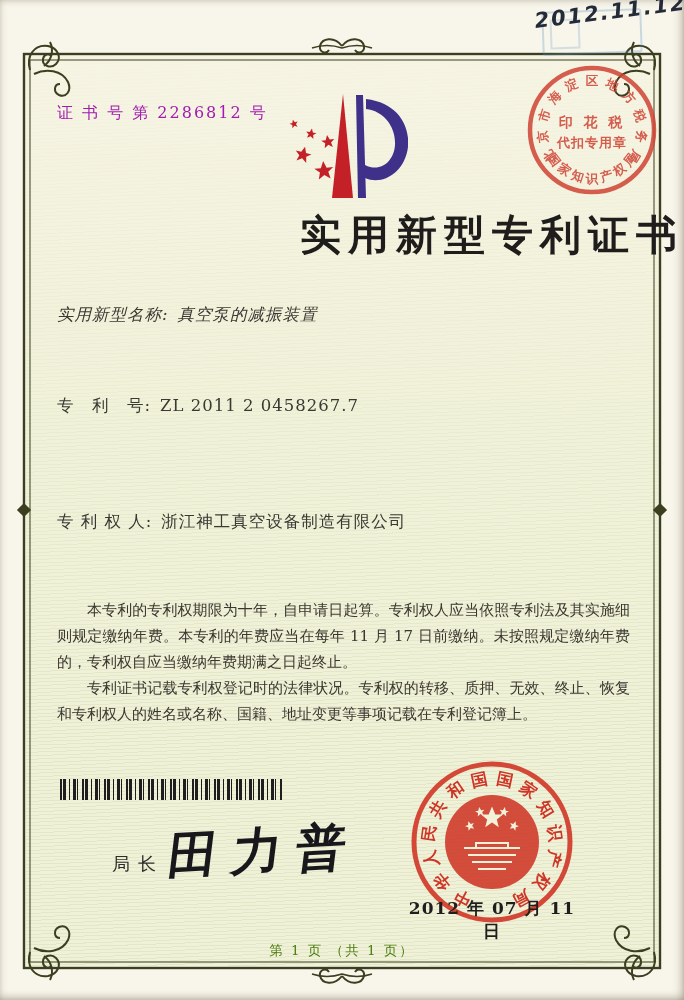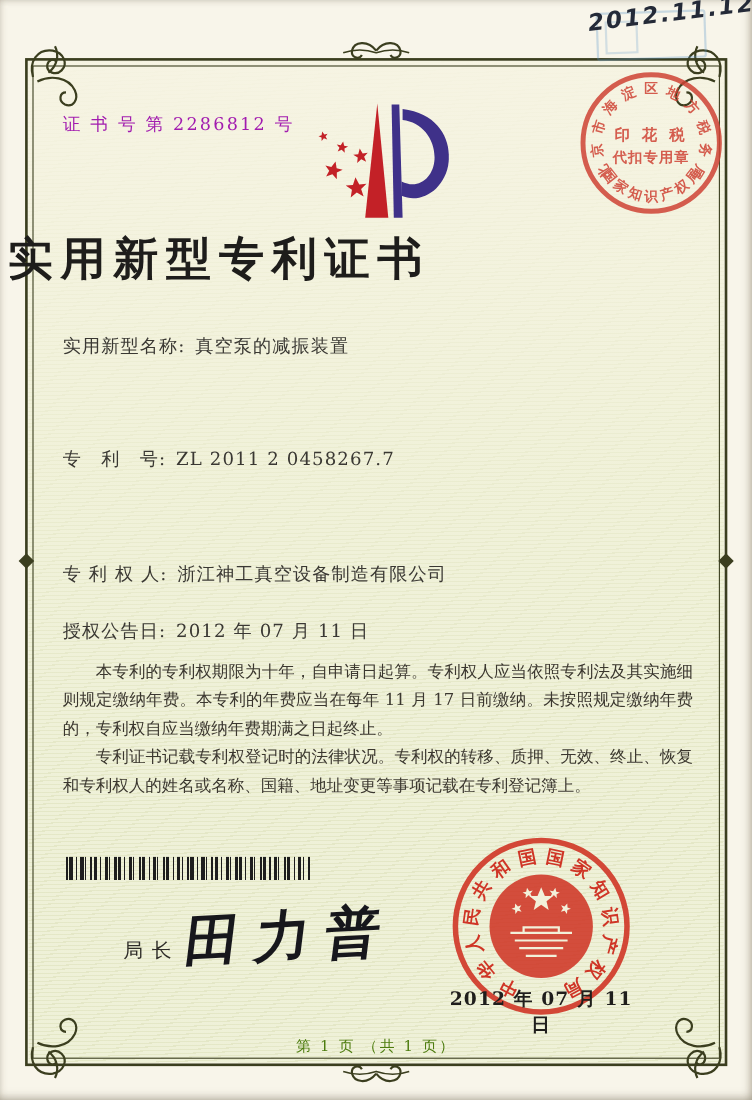--- a/index.html
+++ b/index.html
@@ -26,27 +26,27 @@
     font-family:"DejaVu Sans","Liberation Sans",sans-serif;
   }
   .blue-stamp{
     left:542px; top:10px; width:96px; height:40px;
     border:2px solid rgba(90,150,200,.38); border-radius:3px;
     transform:rotate(-2deg); opacity:.8;
   }
   .blue-stamp i{position:absolute; left:6px; top:6px; width:26px; height:26px;
     border:2px solid rgba(90,150,200,.3);}
   .title{
-    left:0; right:0; top:208px; text-align:left;
+    left:0; right:0; top:208px; text-align:right;
     font-size:41px; font-weight:700; letter-spacing:7px; text-indent:7px; color:#1e1d1b;
   }
   .field{left:57px; font-size:16.5px; color:#3a3833; white-space:nowrap;}
   .field .lbl{letter-spacing:1px;}
   .field .val{margin-left:9px; letter-spacing:1px;}
-  .f0{top:304px;} .f1{top:364px;} .f2{top:407px;text-align:right;} .f3{top:459px;} .f4{top:511px;} .f5{top:563px;}
+  .f0{top:304px;font-style:italic;} .f1{top:364px;} .f2{top:395px;text-align:right;} .f3{top:459px;} .f4{top:511px;} .f5{top:563px;}
   .body-text{
     left:57px; top:597px; width:573px; font-size:15px; line-height:26px;
     text-align:justify; color:#3b372f;
   }
   .body-text p{margin:0; text-indent:2em;}
   .barcode{
     left:60px; top:779px; width:222px; height:21px;
     background:repeating-linear-gradient(90deg,
       #1e1e1e 0 2px, transparent 2px 3px, #1e1e1e 3px 6px, transparent 6px 9px,
       #1e1e1e 9px 10px, transparent 10px 13px, #1e1e1e 13px 16px, transparent 16px 17px,
@@ -162,23 +162,20 @@
 
   <div class="abs field f0">
     <span class="lbl">实用新型名称:</span><span class="val">真空泵的减振装置</span>
   </div>
   <div class="abs field f2">
     <span class="lbl">专　利　号:</span><span class="val">ZL 2011 2 0458267.7</span>
   </div>
   <div class="abs field f4">
     <span class="lbl">专 利 权 人:</span><span class="val">浙江神工真空设备制造有限公司</span>
   </div>
-  <div class="abs field f5">
-    <span class="lbl">授权公告日:</span><span class="val">2012 年 07 月 11 日</span>
-  </div>
 
   <div class="abs body-text">
     <p>本专利的专利权期限为十年，自申请日起算。专利权人应当依照专利法及其实施细则规定缴纳年费。本专利的年费应当在每年 11 月 17 日前缴纳。未按照规定缴纳年费的，专利权自应当缴纳年费期满之日起终止。</p>
     <p>专利证书记载专利权登记时的法律状况。专利权的转移、质押、无效、终止、恢复和专利权人的姓名或名称、国籍、地址变更等事项记载在专利登记簿上。</p>
   </div>
 
   <div class="abs barcode"></div>
 
   <div class="abs signer">局长</div>
   <div class="abs signature">田力普</div>

